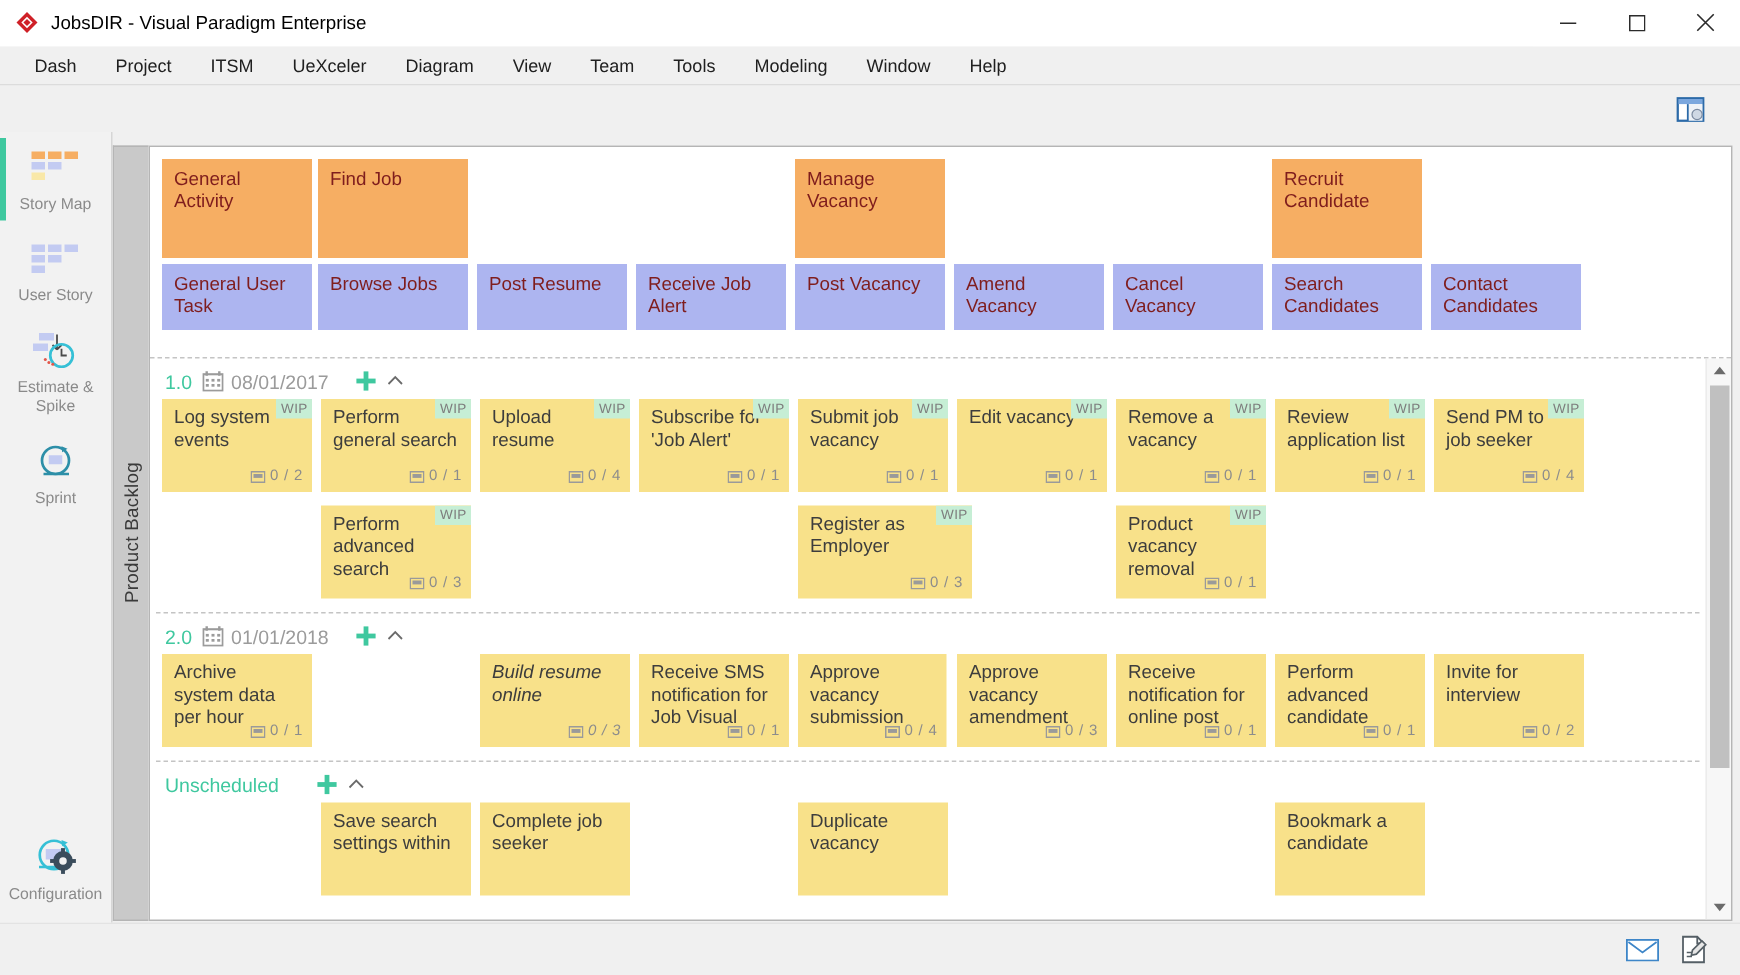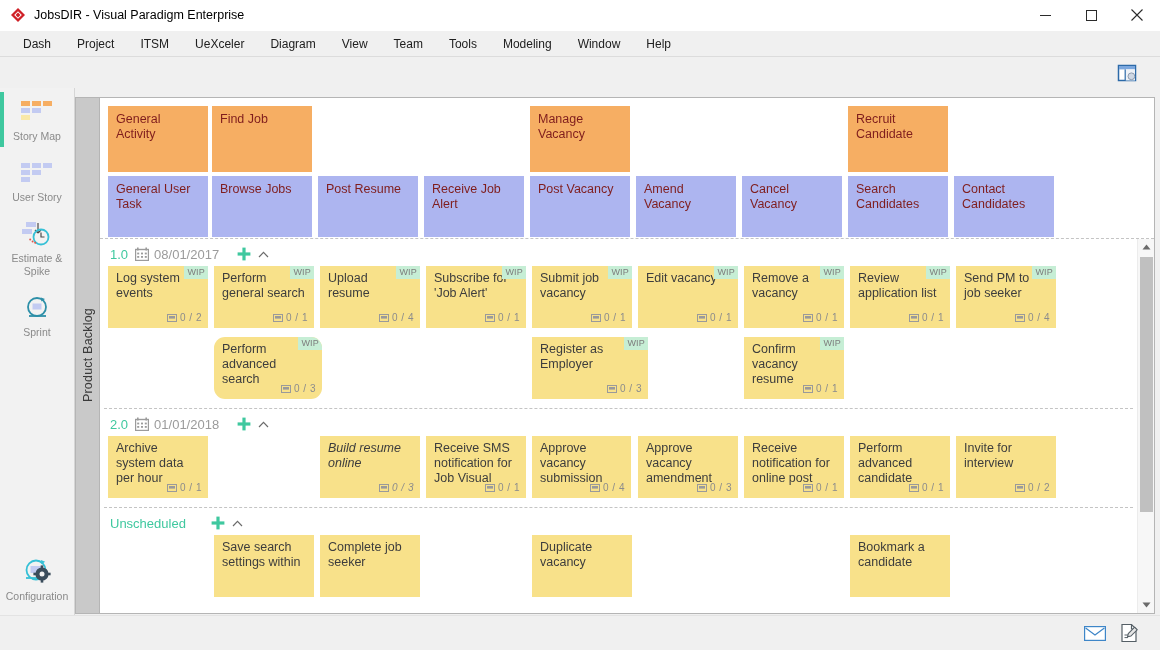--- a/index.html
+++ b/index.html
@@ -151,21 +151,21 @@
   .act-row, .task-row { position: absolute; left: 0; height: 62px; }
   .card-base {
     position: absolute;
     font-size: 12.5px;
     line-height: 15px;
     color: #7f1d1d;
     padding: 6px 7px 4px 8px;
     overflow: hidden;
   }
   .act-card { background: #f6ae63; height: 66px; }
-  .task-card { background: #adb5f0; height: 61px; }
+  .task-card { background: #adb5f0; height: 44px; }
 
   .divider {
     border-top: 1px dashed #c4c4c4;
     margin: 0;
     flex: 0 0 auto;
   }
 
   
   .scrollarea {
     flex: 1 1 auto;
@@ -580,21 +580,21 @@
                   <span class="card-foot">
                     <span class="ficon">
                       <svg width="10" height="8" viewBox="0 0 10 8">
                         <rect x="0.5" y="0.5" width="9" height="7" fill="none" stroke="#9a9a9a" stroke-width="1"></rect>
                         <rect x="2" y="2" width="6" height="2.6" fill="#9a9a9a"></rect>
                       </svg>
                     </span>
                     <span>0 / 4</span>
                   </span>
                 </div>
-                <div class="story-card" style="left: 114px; width: 108px; top: 71px; border-radius: 11px;">
+                <div class="story-card" style="left: 114px; width: 100px; top: 71px;">
                   <span class="card-txt">Perform advanced search</span>
                   <span class="wip-badge">WIP</span>
                   <span class="card-foot">
                     <span class="ficon">
                       <svg width="10" height="8" viewBox="0 0 10 8">
                         <rect x="0.5" y="0.5" width="9" height="7" fill="none" stroke="#9a9a9a" stroke-width="1"></rect>
                         <rect x="2" y="2" width="6" height="2.6" fill="#9a9a9a"></rect>
                       </svg>
                     </span>
                     <span>0 / 3</span>
@@ -607,21 +607,21 @@
                     <span class="ficon">
                       <svg width="10" height="8" viewBox="0 0 10 8">
                         <rect x="0.5" y="0.5" width="9" height="7" fill="none" stroke="#9a9a9a" stroke-width="1"></rect>
                         <rect x="2" y="2" width="6" height="2.6" fill="#9a9a9a"></rect>
                       </svg>
                     </span>
                     <span>0 / 3</span>
                   </span>
                 </div>
                 <div class="story-card" style="left: 644px; width: 100px; top: 71px;">
-                  <span class="card-txt">Confirm vacancy resume</span>
+                  <span class="card-txt">Product vacancy removal</span>
                   <span class="wip-badge">WIP</span>
                   <span class="card-foot">
                     <span class="ficon">
                       <svg width="10" height="8" viewBox="0 0 10 8">
                         <rect x="0.5" y="0.5" width="9" height="7" fill="none" stroke="#9a9a9a" stroke-width="1"></rect>
                         <rect x="2" y="2" width="6" height="2.6" fill="#9a9a9a"></rect>
                       </svg>
                     </span>
                     <span>0 / 1</span>
                   </span>

